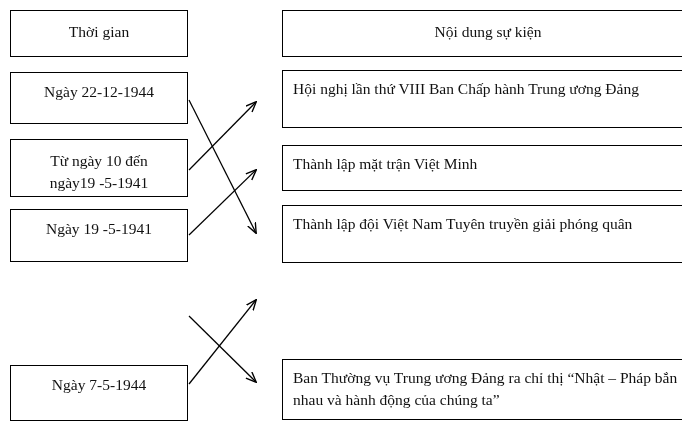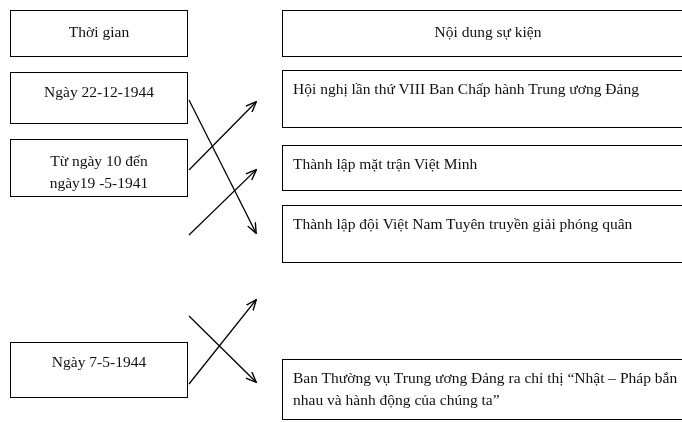--- a/index.html
+++ b/index.html
@@ -112,23 +112,26 @@
 
   <div class="box left-box" style="top:72px; height:52px;">
     <div class="box-text">Ngày 22-12-1944</div>
   </div>
 
   <div class="box left-box two-line" style="top:139px; height:58px;align-items:center;">
     <div class="box-text">Từ ngày 10 đến
 ngày19 -5-1941</div>
   </div>
 
+  <div class="box left-box" style="top:209px; height:53px;">
+    <div class="box-text">Ngày 19 -5-1941</div>
+  </div>
 
 
-  <div class="box left-box" style="top:342px; height:56px;">
+  <div class="box left-box" style="top:365px; height:56px;">
     <div class="box-text">Ngày 7-5-1944</div>
   </div>
 
   <div class="box right-box" style="top:70px; height:58px;">
     <div class="box-text">Hội nghị lần thứ VIII Ban Chấp hành Trung ương Đảng</div>
   </div>
 
   <div class="box right-box" style="top:145px; height:46px;">
     <div class="box-text">Thành lập mặt trận Việt Minh</div>
   </div>

